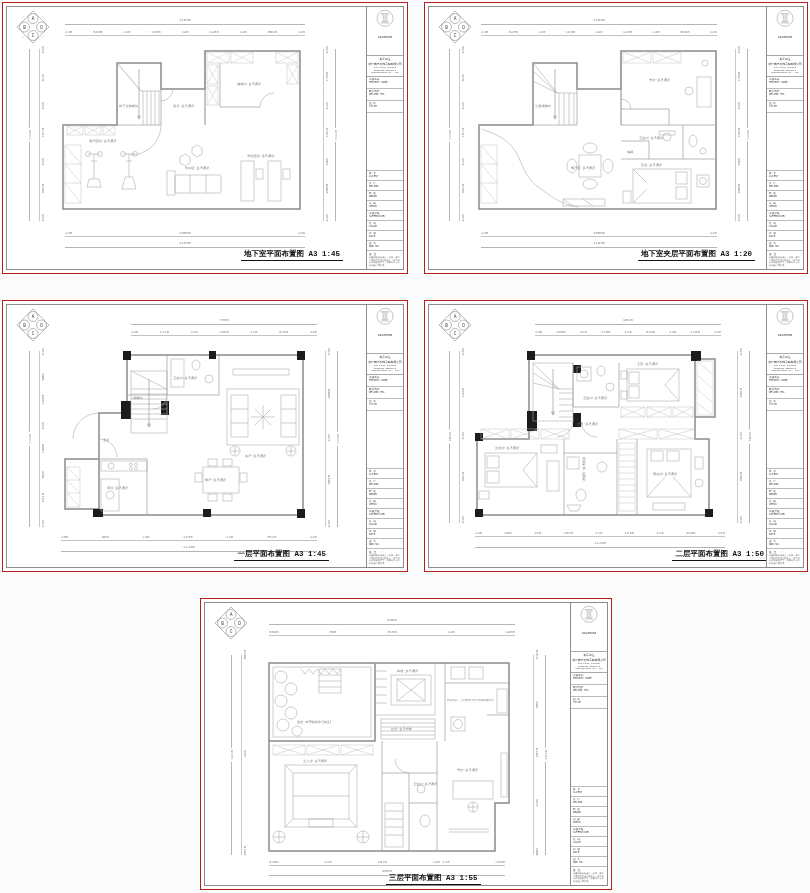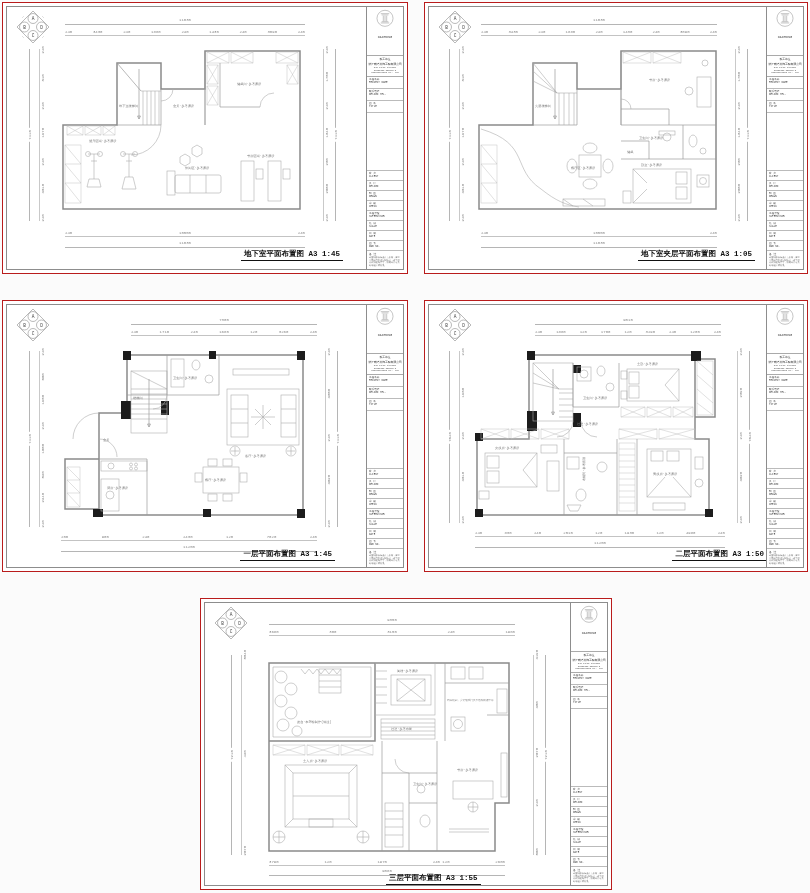--- a/index.html
+++ b/index.html
@@ -348,21 +348,21 @@
       <rect x="92" y="150" width="42" height="7"></rect>
         <path d="M92,150 l10,7 M112,150 l10,7"></path>
     </g>
     <text class="rl" x="178" y="32">书房·参考摆设</text>
     <text class="rl" x="168" y="90">卫生间·参考摆设</text>
     <text class="rl" x="156" y="104">储藏</text>
     <text class="rl" x="100" y="120">餐厅区·参考摆设</text>
     <text class="rl" x="170" y="117">卧室·参考摆设</text>
     <text class="rl" x="64" y="58">夹层楼梯间</text>
   </svg>
-  <div class="sheet-title" style="right:52px;bottom:12px;">地下室夹层平面布置图 A3 1:05</div>
+  <div class="sheet-title" style="right:52px;bottom:12px;">地下室夹层平面布置图 A3 1:20</div>
 
   <div class="tb">
     <div class="tb-logo">
       <svg viewBox="0 0 30 26">
         <circle class="i" cx="15" cy="11" r="9.5"></circle>
         <path class="i" d="M10,5.5 H20 M11,7 H19 M13,8 V14.5 M15,8 V14.5 M17,8 V14.5 M11,15 H19 M10,16.5 H20"></path>
       </svg>
       <div class="tb-logoname">NANHONG</div>
     </div>
     <div class="tb-co">
@@ -532,21 +532,21 @@
 
     <path class="f" d="M46,64 A26,26 0 0 0 20,90 M46,90 A18,18 0 0 1 64,108"></path>
     <path class="f" d="M114,46 A14,14 0 0 1 100,60"></path>
     <text class="rl" x="80" y="50">楼梯间</text>
     <text class="rl" x="120" y="30">卫生间·参考摆设</text>
     <text class="rl" x="192" y="108">客厅·参考摆设</text>
     <text class="rl" x="152" y="132">餐厅·参考摆设</text>
     <text class="rl" x="54" y="140">厨房·参考摆设</text>
     <text class="rl" x="50" y="92">玄关</text>
   </svg>
-  <div class="sheet-title" style="right:72px;bottom:10px;margin-left:25px;">一层平面布置图 A3 1:45</div>
+  <div class="sheet-title" style="right:78px;bottom:10px;margin-left:25px;">一层平面布置图 A3 1:45</div>
 
   <div class="tb">
     <div class="tb-logo">
       <svg viewBox="0 0 30 26">
         <circle class="i" cx="15" cy="11" r="9.5"></circle>
         <path class="i" d="M10,5.5 H20 M11,7 H19 M13,8 V14.5 M15,8 V14.5 M17,8 V14.5 M11,15 H19 M10,16.5 H20"></path>
       </svg>
       <div class="tb-logoname">NANHONG</div>
     </div>
     <div class="tb-co">

